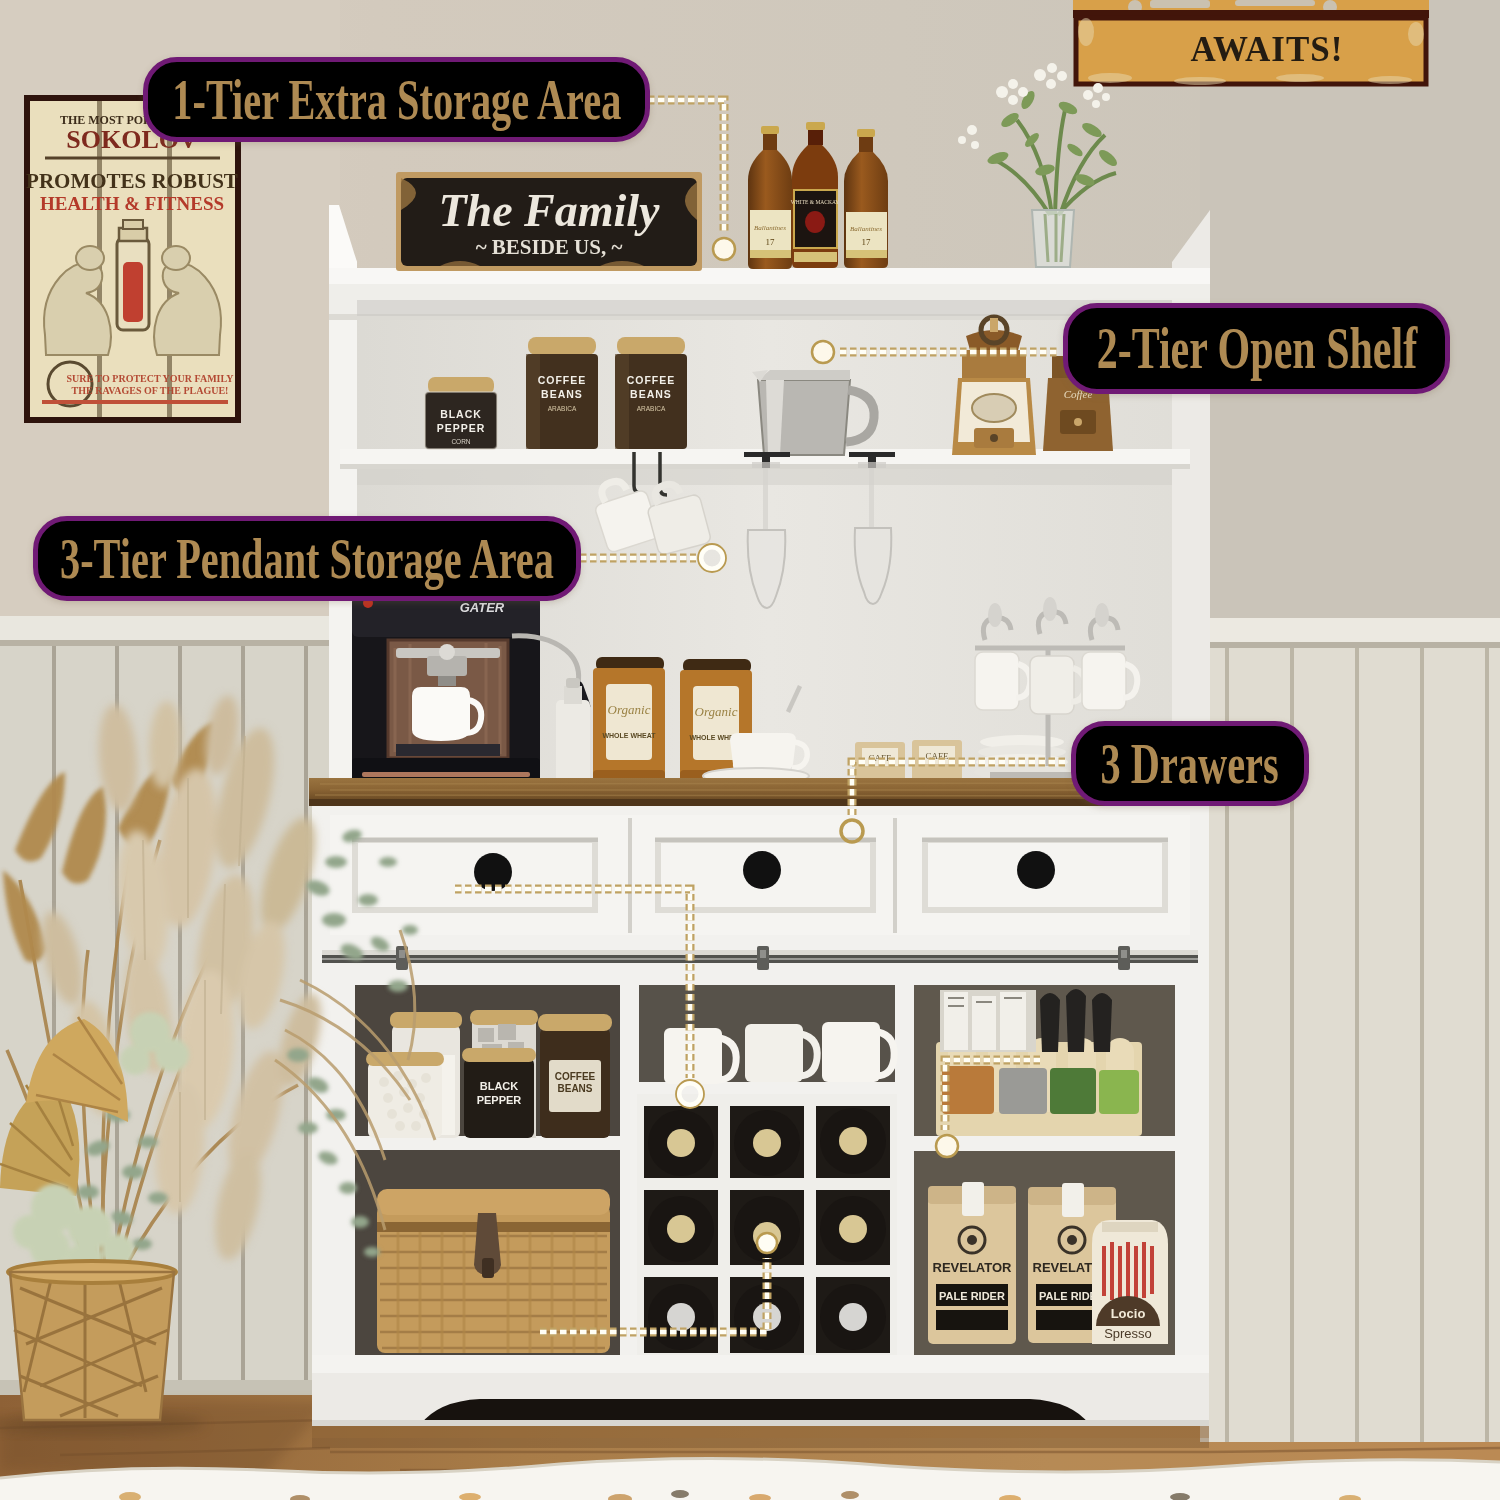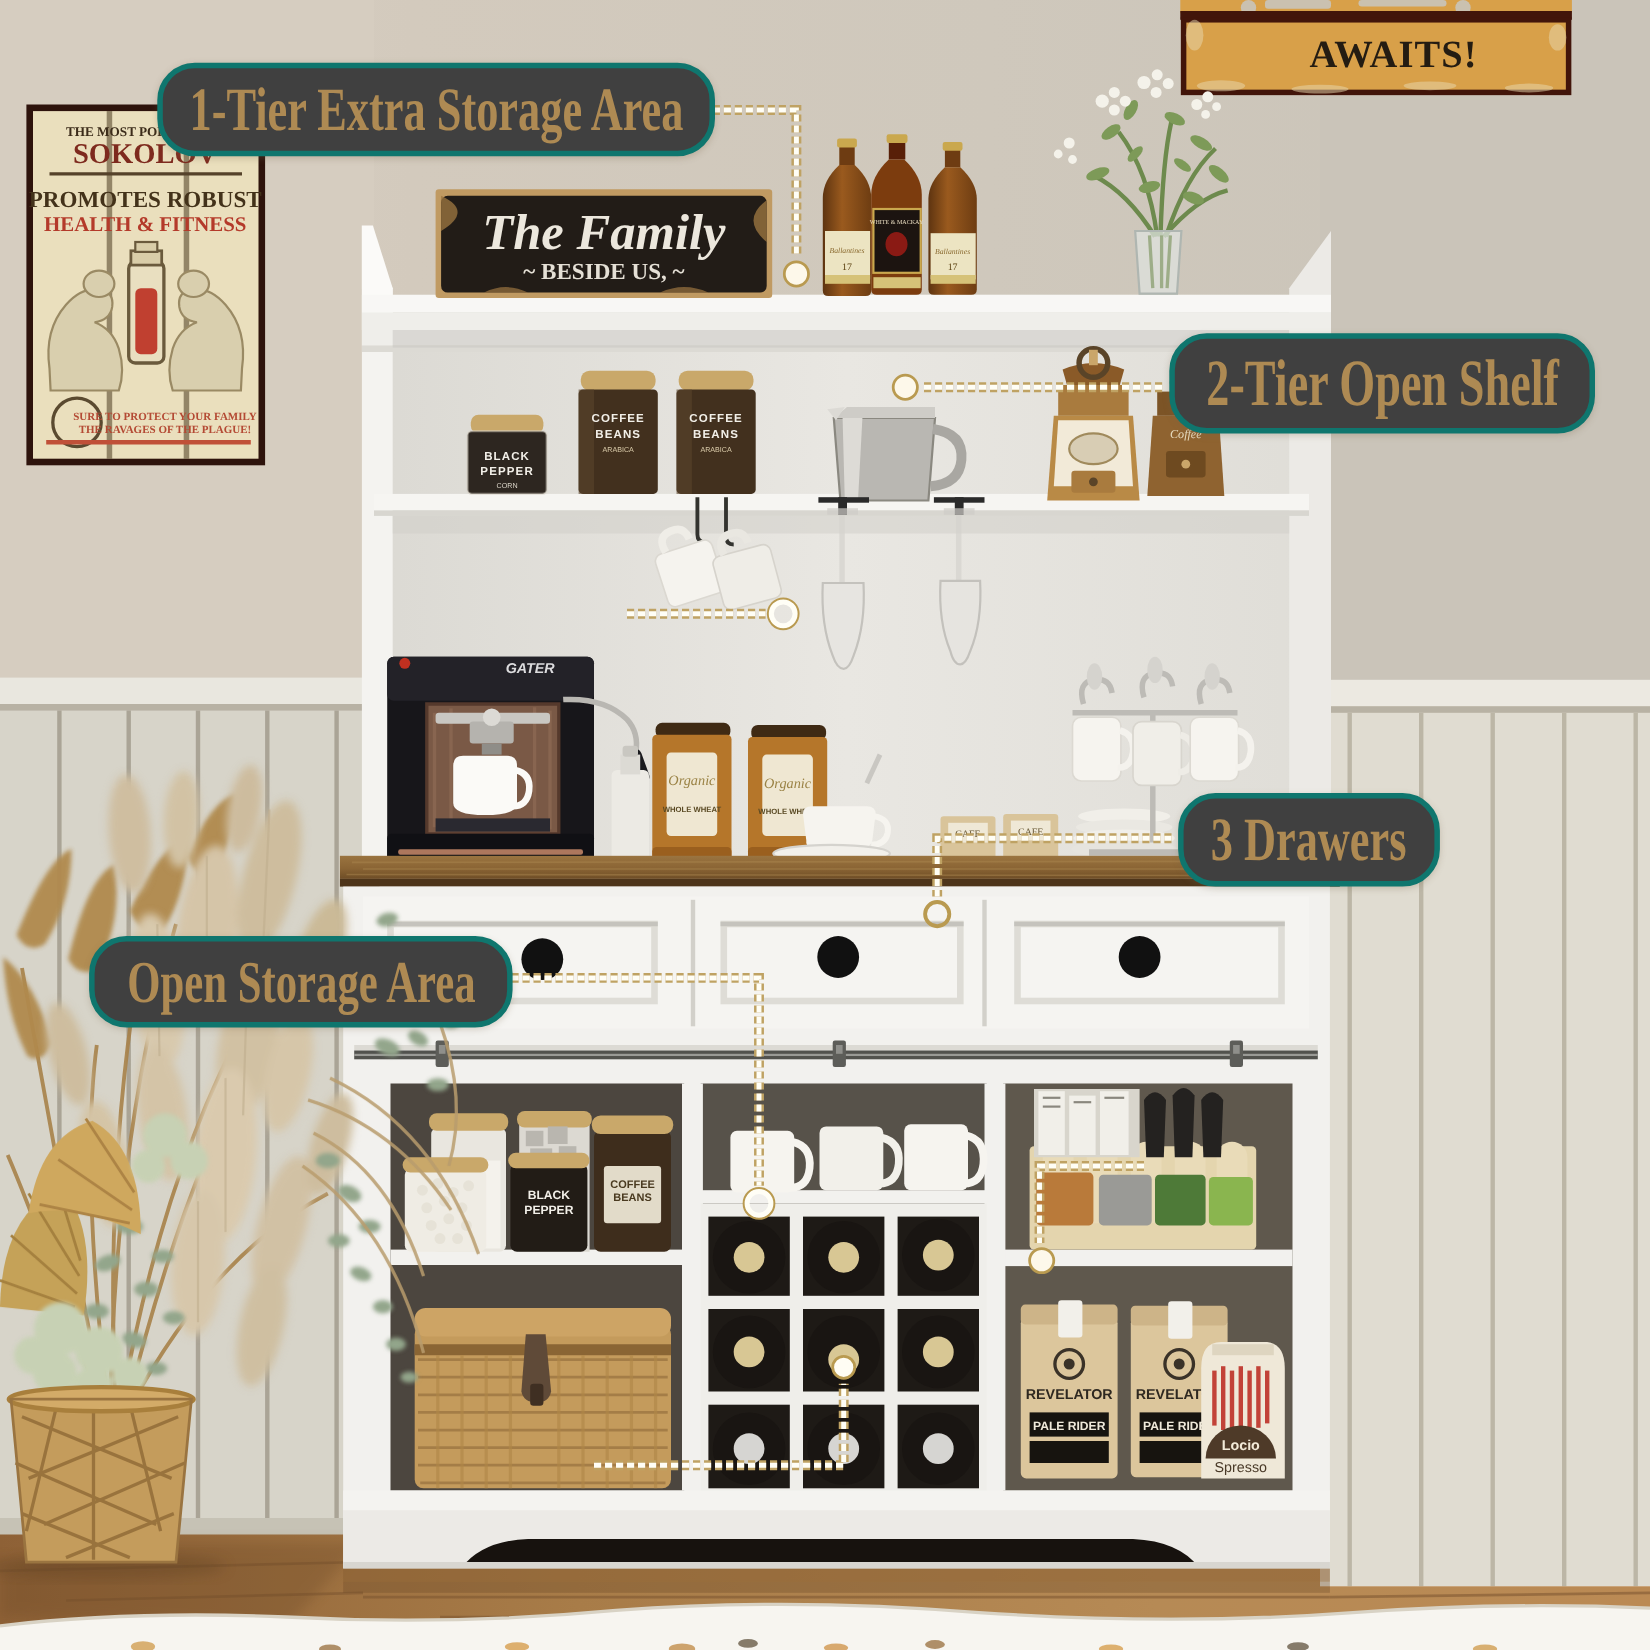--- a/index.html
+++ b/index.html
@@ -1,18 +1,18 @@
 <!DOCTYPE html>
 <html><head>
 <meta charset="utf-8">
 <style>
 html,body{margin:0;padding:0;background:#fff;}
 #stage{position:relative;width:1500px;height:1500px;overflow:hidden;font-family:"Liberation Serif",serif;}
 #stage svg.main{position:absolute;left:0;top:0;}
-.pill{position:absolute;background:#404040;border:5px solid #0f766e;border-radius:34px;display:flex;align-items:center;justify-content:center;box-shadow:0 2px 6px rgba(120,100,70,.25);}
+.pill{position:absolute;background:#000000;border:5px solid #701a75;border-radius:34px;display:flex;align-items:center;justify-content:center;box-shadow:0 2px 6px rgba(120,100,70,.25);}
 .pill span{font-weight:bold;color:#ae8a53;white-space:nowrap;}
 </style>
 </head>
 <body>
 <div id="stage">
 <svg class="main" width="1500" height="1500" viewBox="0 0 1500 1500">
 <defs>
 <linearGradient id="wallg" x1="0" y1="0" x2="1" y2="0">
  <stop offset="0" stop-color="#d9d0c4"></stop>
           <stop offset="0.25" stop-color="#d3cabd"></stop>
@@ -902,23 +902,23 @@
 </svg>
 
 <div class="pill" style="left:143px;top:57px;width:497px;height:75px;">
       <span style="font-size:56px;transform:scaleX(0.72);">1-Tier Extra Storage Area</span>
     </div>
 
 <div class="pill" style="left:1063px;top:303px;width:377px;height:81px;">
       <span style="font-size:60px;transform:scaleX(0.70);">2-Tier Open Shelf</span>
     </div>
 
+<div class="pill" style="left:33px;top:516px;width:538px;height:75px;">
+      <span style="font-size:56px;transform:scaleX(0.72);">3-Tier Pendant Storage Area</span>
+    </div>
 
 <div class="pill" style="left:1071px;top:721px;width:228px;height:75px;">
       <span style="font-size:56px;transform:scaleX(0.72);">3 Drawers</span>
     </div>
 
-<div class="pill" style="left:81px;top:851px;width:375px;height:73px;">
-      <span style="font-size:54px;transform:scaleX(0.72);">Open Storage Area</span>
-    </div>
 
 
 </div>
 
 </body></html>

